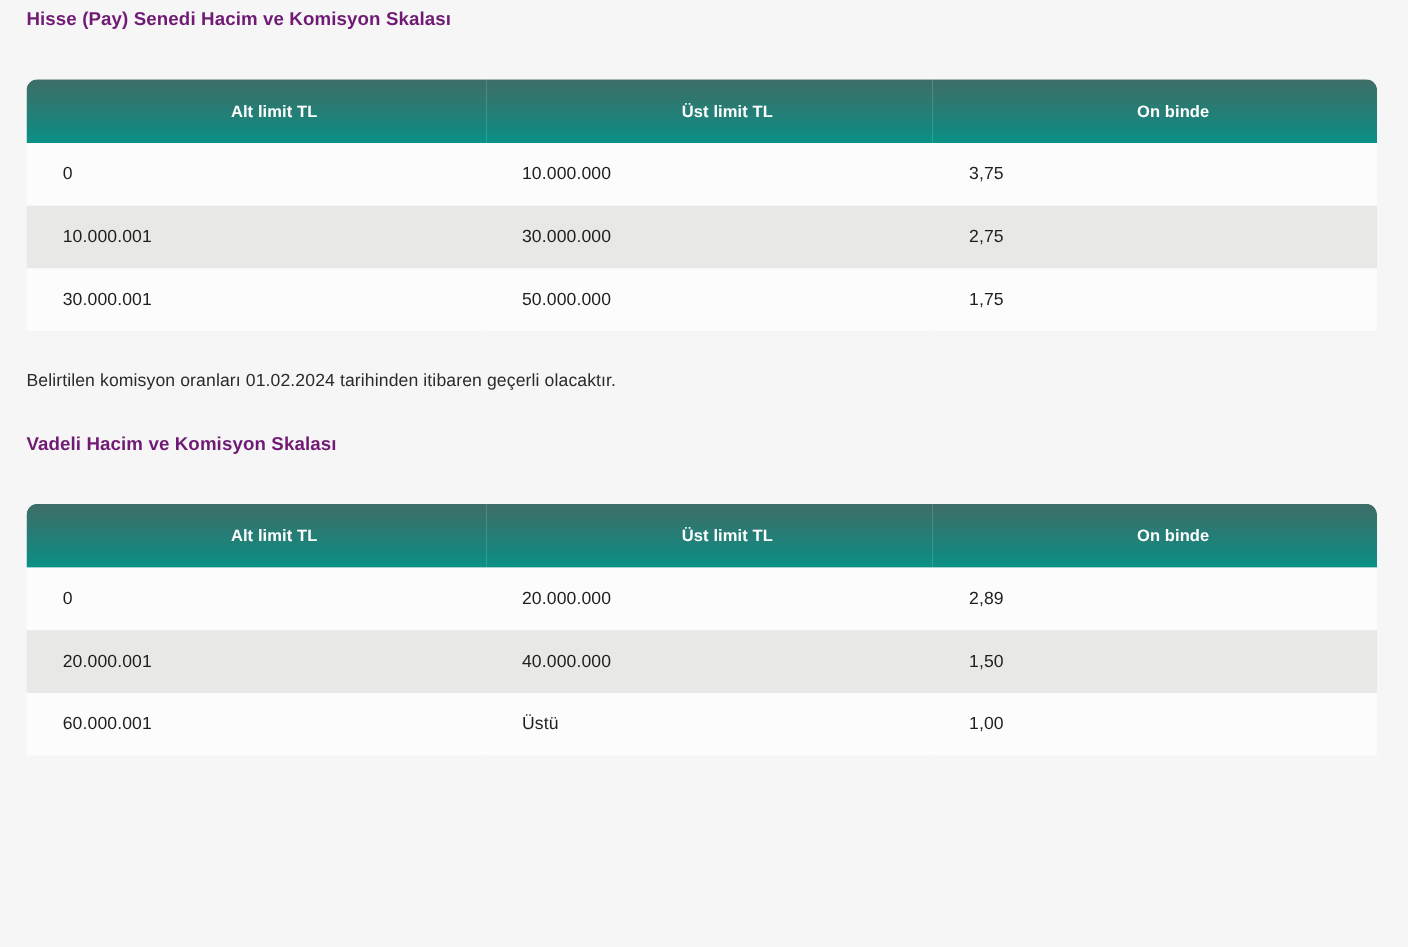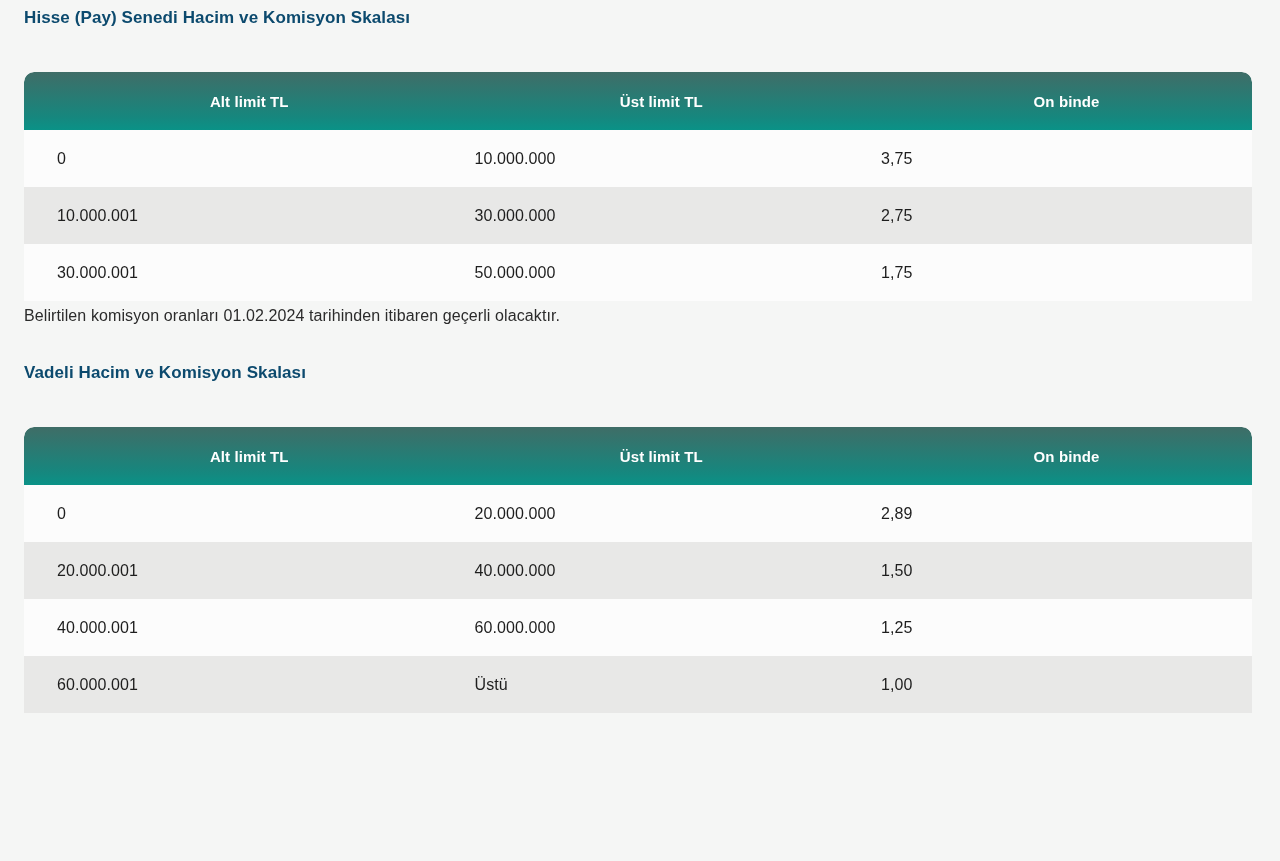--- a/index.html
+++ b/index.html
@@ -11,21 +11,21 @@
     overflow: hidden;
   }
   .content {
     padding: 8px 24px 0 24px;
     width: 1280px;
   }
   .section-title {
     font-size: 17px;
     line-height: 20px;
     font-weight: 700;
-    color: #0c4a6e;
+    color: #701a75;
     letter-spacing: 0.1px;
   }
   .title-hisse { margin-top: 0; }
   .title-vadeli { margin-top: 32px; }
   .scale-table {
     margin-top: 44px;
     width: 1228px;
     border-collapse: collapse;
     table-layout: fixed;
     border-radius: 10px 10px 0 0;
@@ -58,21 +58,21 @@
   .scale-table td {
     height: 57px;
     vertical-align: middle;
     padding-left: 33px;
     font-size: 16px;
     color: #1e1e1e;
     letter-spacing: 0.1px;
   }
   .scale-table tbody tr:nth-child(odd)  { background: #fcfcfc; }
   .scale-table tbody tr:nth-child(even) { background: #e8e8e7; }
-  .notes { }
+  .notes { margin-top: 31px; }
   .note {
     font-size: 16px;
     line-height: 30px;
     color: #2b2b2b;
     letter-spacing: 0.1px;
   }
 </style>
 </head>
 <body>
 
@@ -139,25 +139,20 @@
           <td>0</td>
           <td>20.000.000</td>
           <td>2,89</td>
         </tr>
         <tr>
           <td>20.000.001</td>
           <td>40.000.000</td>
           <td>1,50</td>
         </tr>
         <tr>
-          <td>40.000.001</td>
-          <td>60.000.000</td>
-          <td>1,25</td>
-        </tr>
-        <tr>
           <td>60.000.001</td>
           <td>Üstü</td>
           <td>1,00</td>
         </tr>
       </tbody>
     </table>
   </div>
 
 </div>
 

